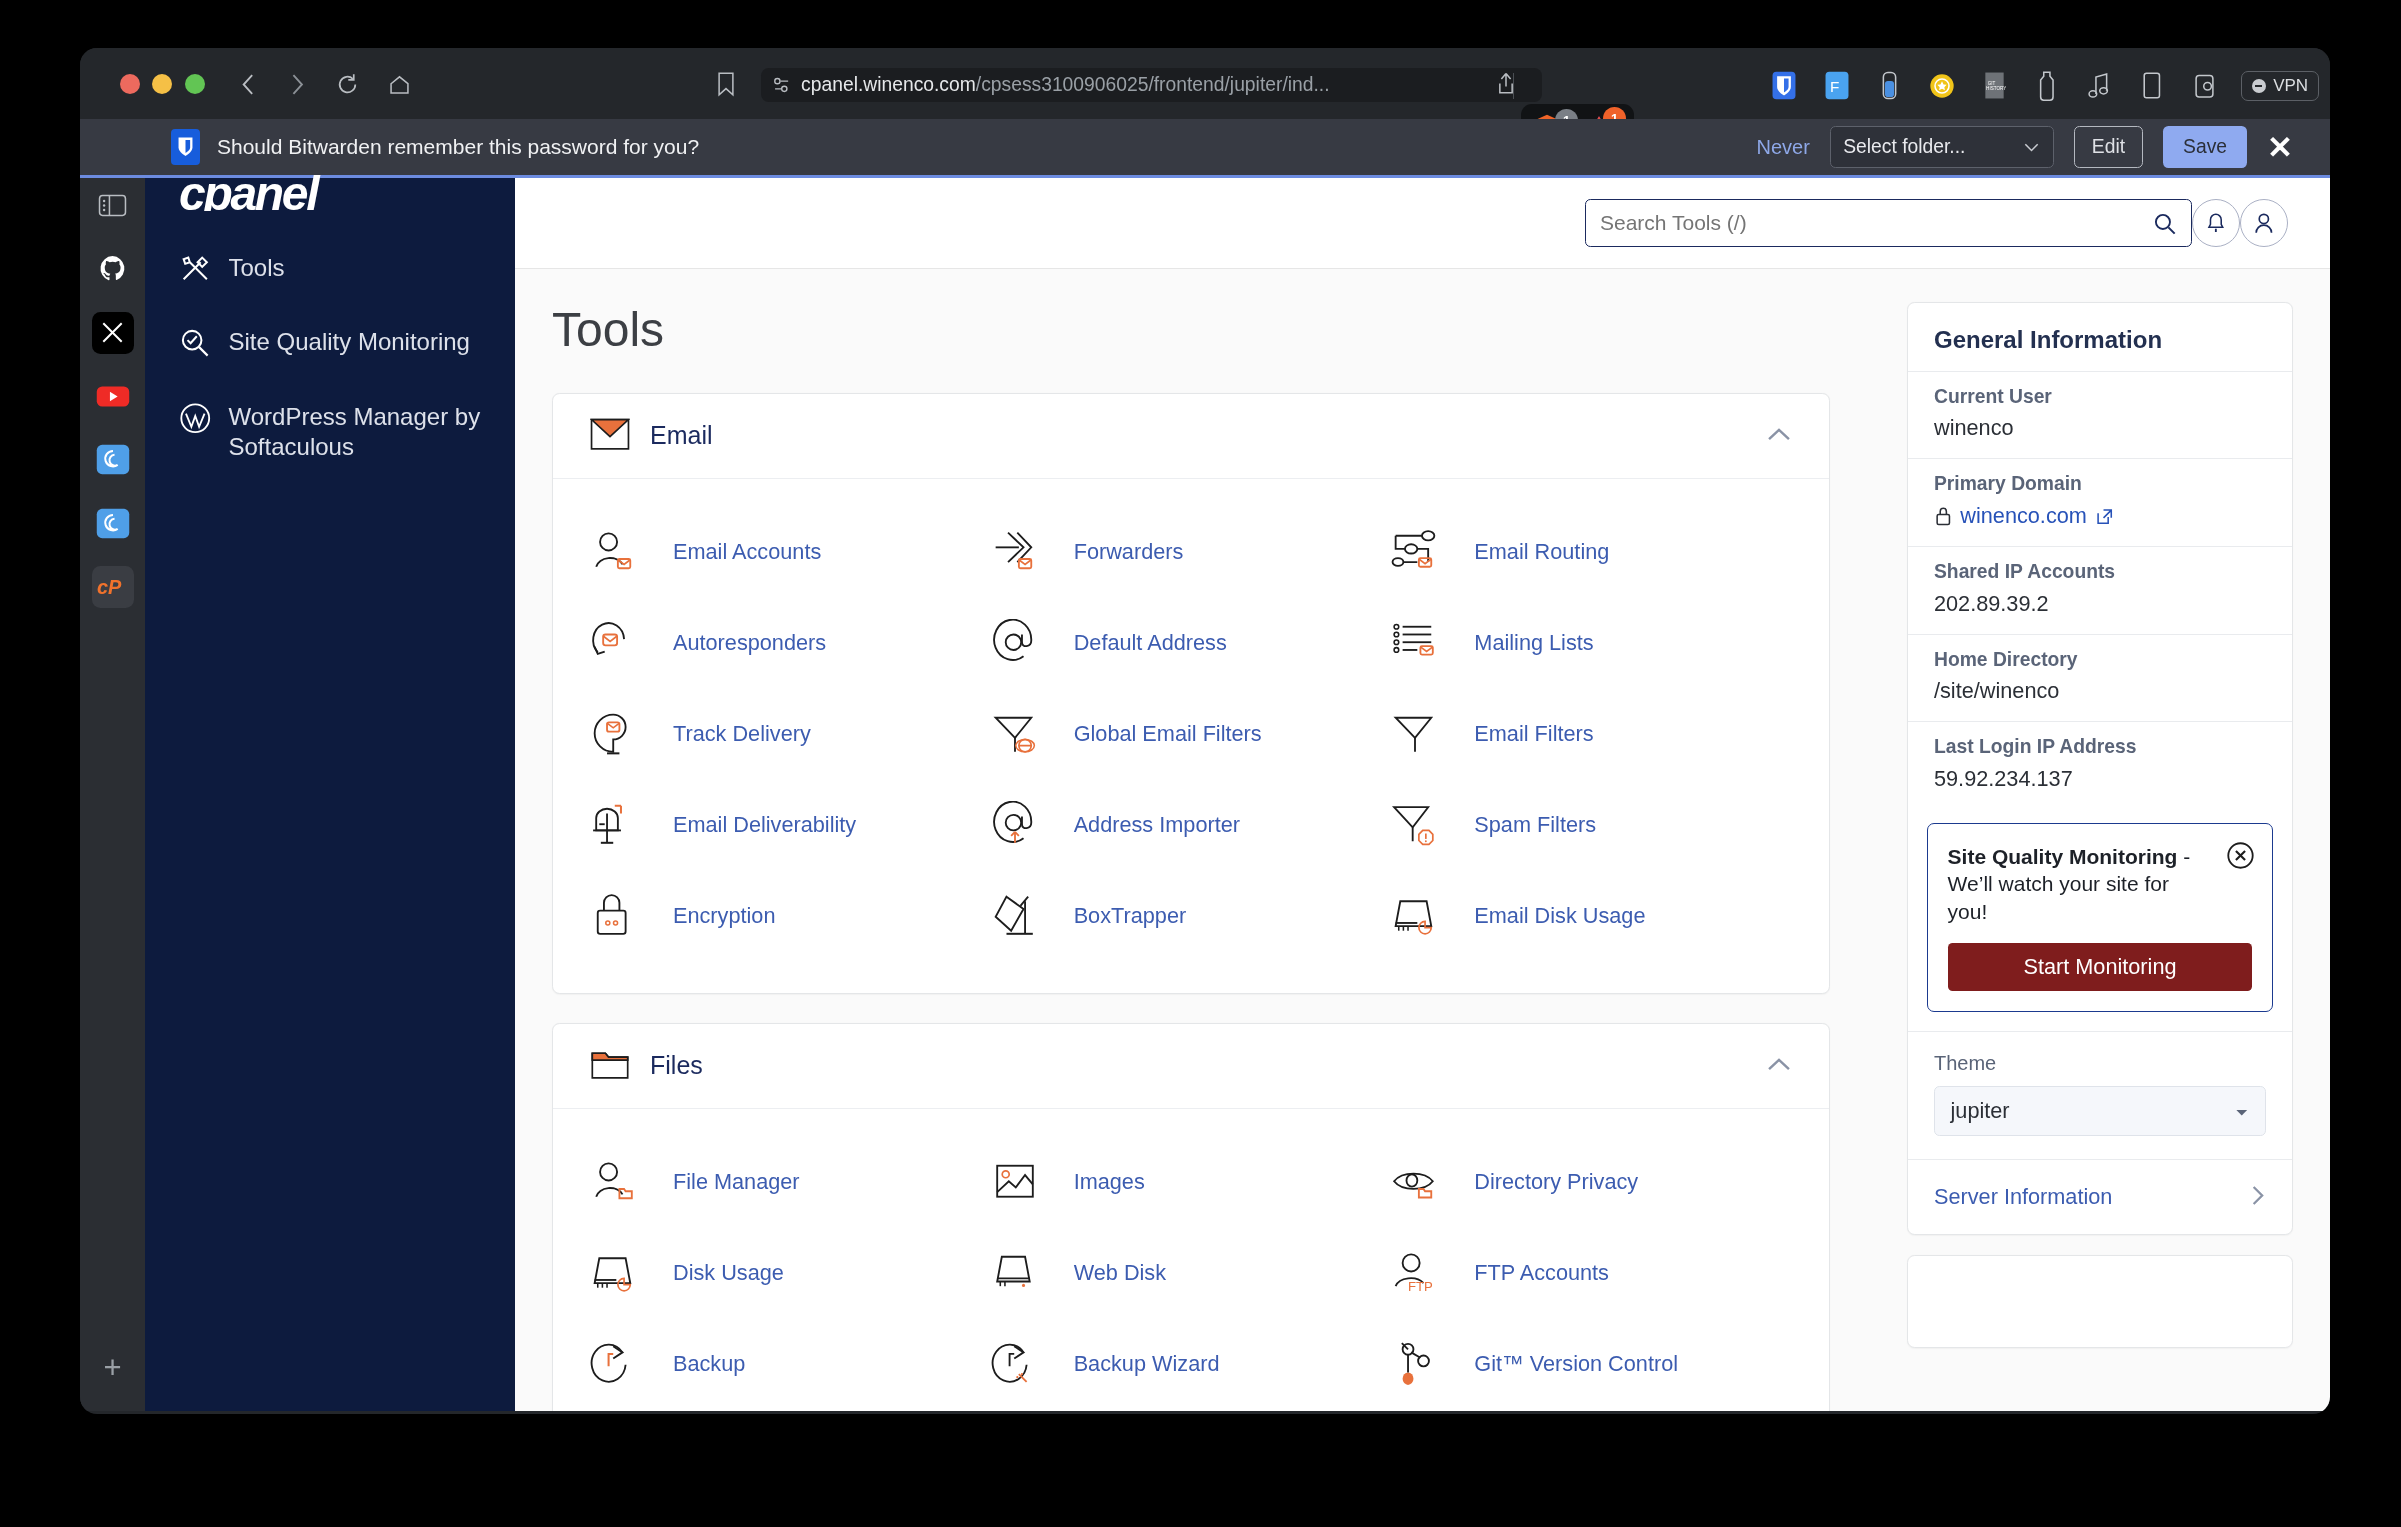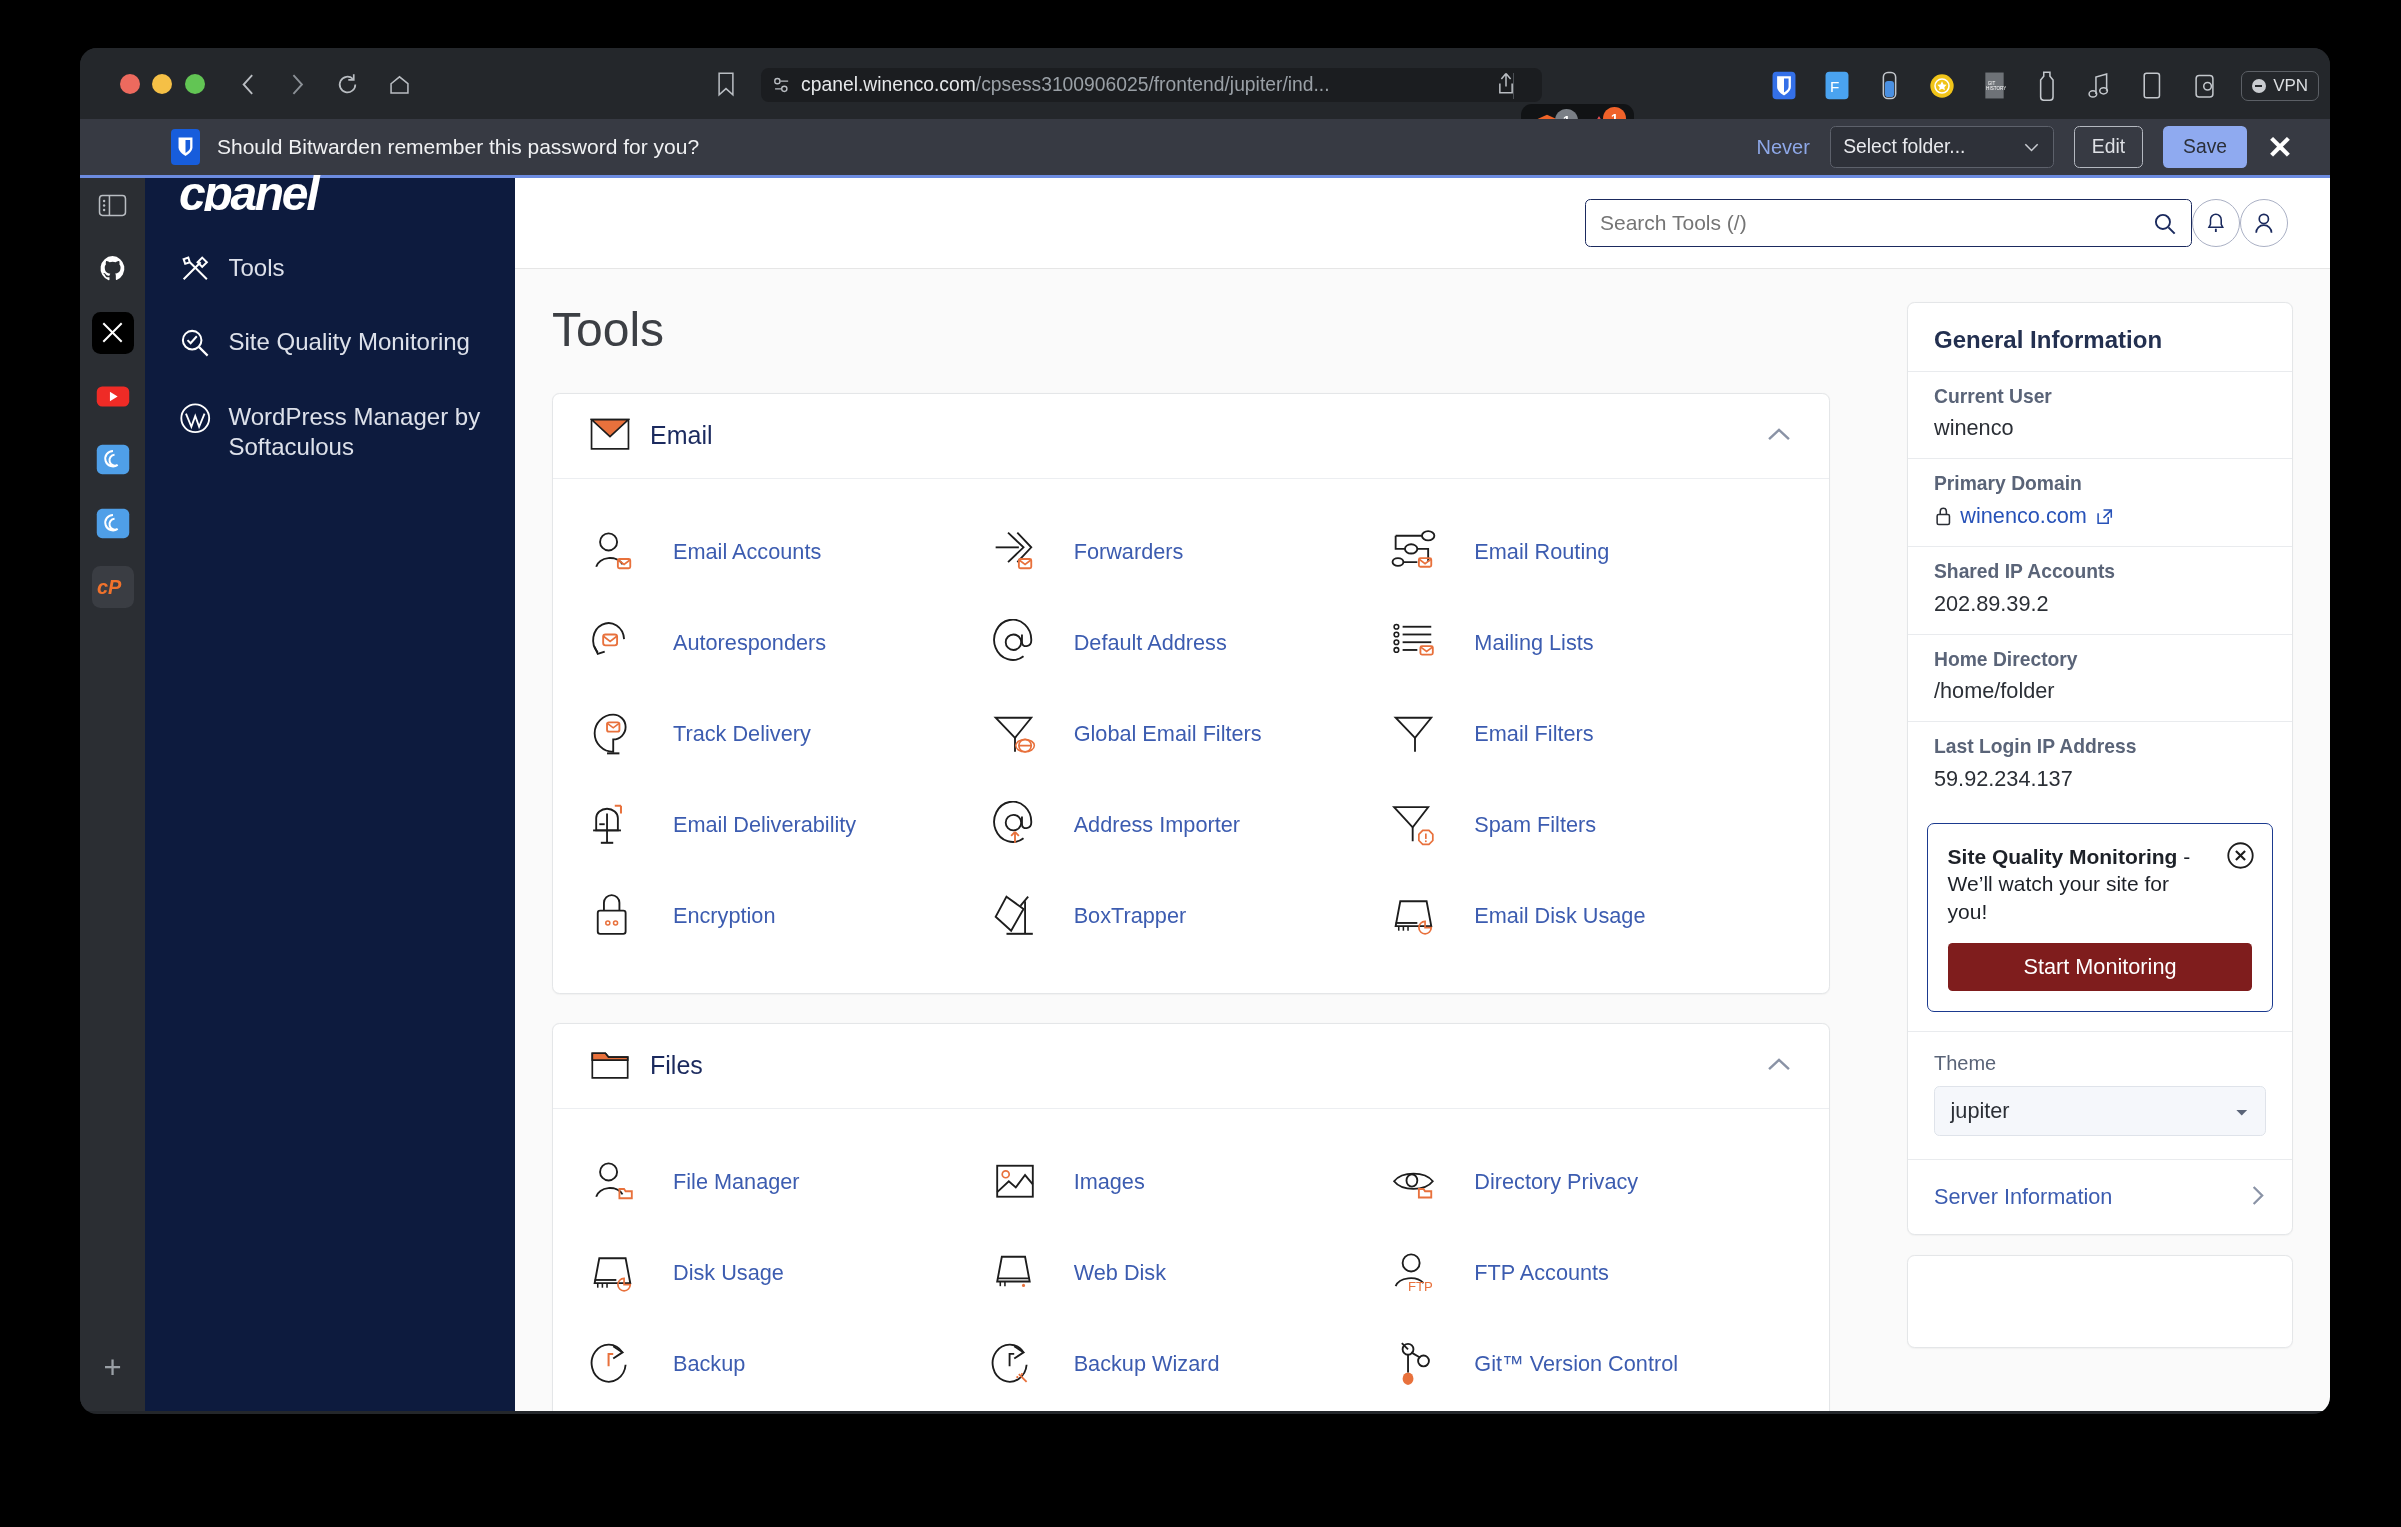--- a/index.html
+++ b/index.html
@@ -776,21 +776,21 @@
               </div>
             </div>
 
             <div class="info-row">
               <div class="info-key">Shared IP Accounts</div>
               <div class="info-val">202.89.39.2</div>
             </div>
 
             <div class="info-row">
               <div class="info-key">Home Directory</div>
-              <div class="info-val">/home/folder</div>
+              <div class="info-val">/site/winenco</div>
             </div>
 
             <div class="info-row">
               <div class="info-key">Last Login IP Address</div>
               <div class="info-val">59.92.234.137</div>
             </div>
 
             <div class="promo">
               <span class="promo-close">
                 <svg width="29" height="29" viewBox="0 0 38 38">

